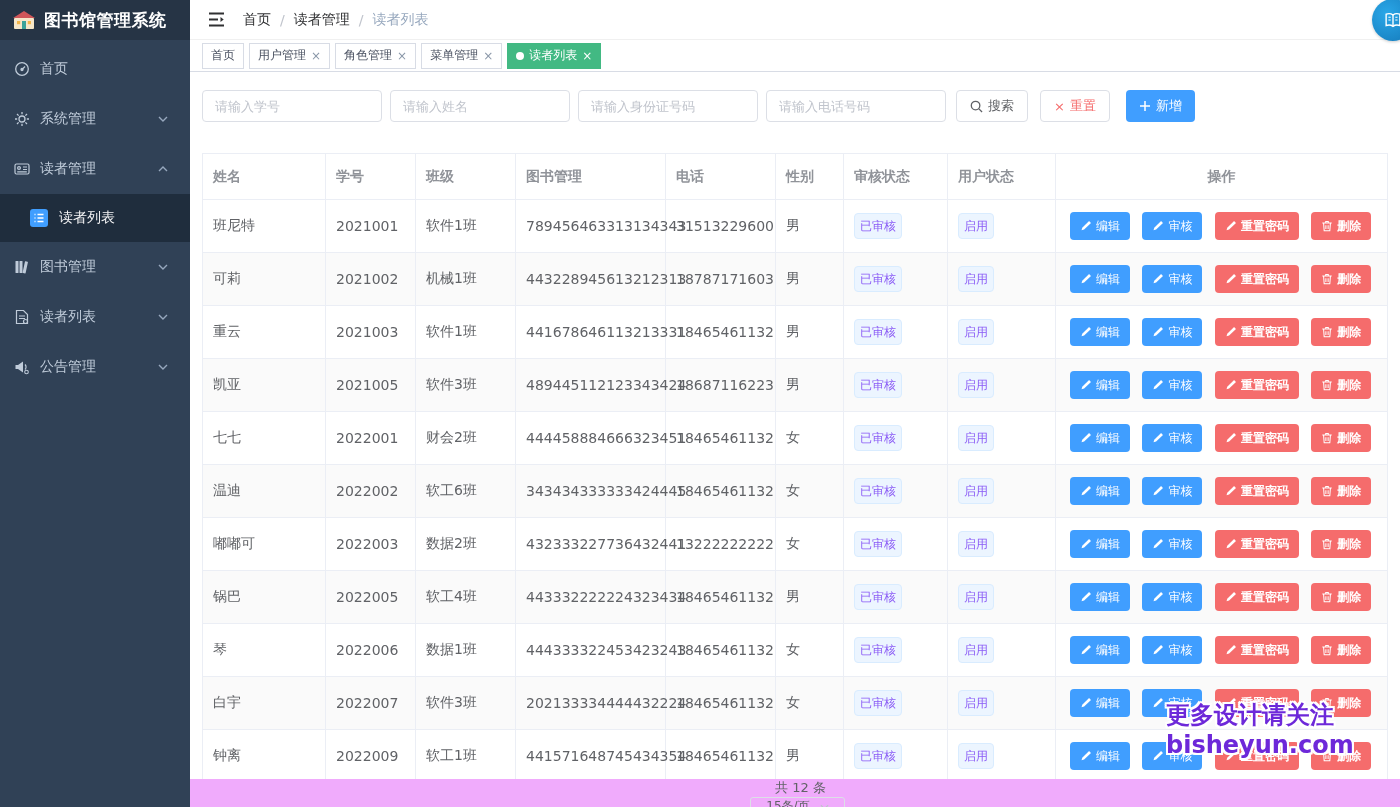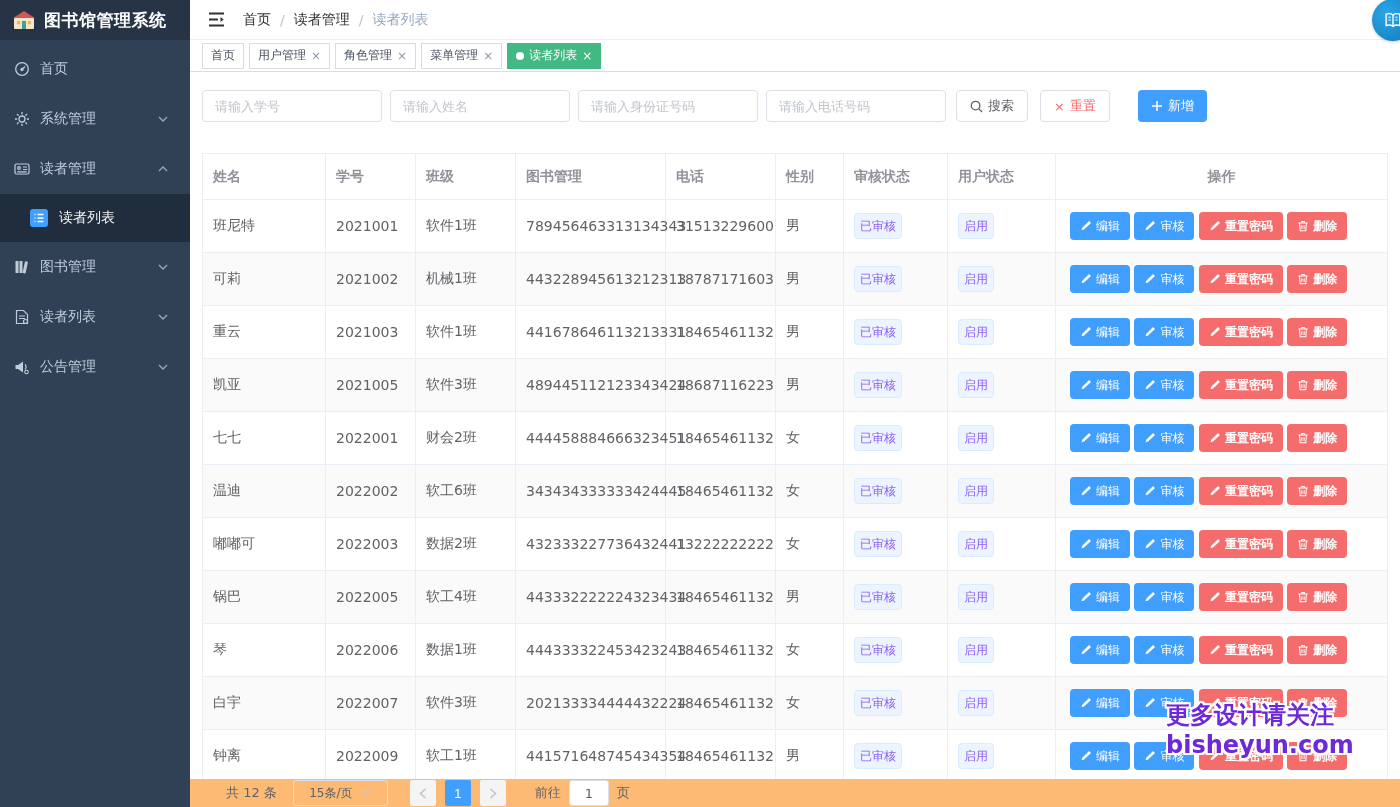--- a/index.html
+++ b/index.html
@@ -35,39 +35,39 @@
   .tag.active .x { color:#fff; }
   .tag .dot { width:8px; height:8px; border-radius:50%; background:#fff; display:inline-block; }
 
   .content { position:relative; height:707px; overflow:hidden; }
   .search-row { display:flex; align-items:center; gap:8px; padding:18px 12px 15px 12px; }
   .search-input { width:180px; height:32px; border:1px solid #dcdfe6; border-radius:4px; padding:0 12px; font-size:13px; color:#606266; outline:none; font-family:inherit; }
   .search-input::placeholder { color:#c0c4cc; }
   .btn-plain { height:32px; display:inline-flex; align-items:center; gap:5px; padding:0 13px; border:1px solid #dcdfe6; background:#fff; border-radius:4px; font-size:13px; color:#606266; cursor:pointer; font-family:inherit; margin-left:2px; }
   .btn-reset { color:#f56c6c; margin-left:4px; }
   .btn-reset .xmark { color:#f56c6c; font-size:13px; }
-  .btn-primary { height:32px; display:inline-flex; align-items:center; gap:5px; padding:0 13px; border:none; background:#409eff; border-radius:4px; font-size:13px; color:#fff; cursor:pointer; font-family:inherit; margin-left:20px; }
+  .btn-primary { height:32px; display:inline-flex; align-items:center; gap:5px; padding:0 13px; border:none; background:#409eff; border-radius:4px; font-size:13px; color:#fff; cursor:pointer; font-family:inherit; margin-left:8px; }
 
   .table-wrap { height:642px; overflow:hidden; padding:16px 12px; }
   table { width:100%; border-collapse:collapse; table-layout:fixed; }
   th, td { border:1px solid #ebeef5; padding:0 10px; text-align:left; font-size:14px; }
   th { height:46px; color:#909399; font-weight:600; background:#fff; }
   td { height:53px; color:#606266; }
   tr.striped td { background:#fafafa; }
   th.ops-h { text-align:center; }
   td.ops { padding-left:14px; white-space:nowrap; }
 
   .badge { display:inline-block; padding:6px 5px; font-size:12px; line-height:1; color:#8b5cf6; background:#ecf5ff; border:1px solid #d9ecff; border-radius:4px; cursor:pointer; white-space:nowrap; }
 
-  .btn { display:inline-flex; align-items:center; gap:4px; height:28px; padding:0 10px; border:none; border-radius:4px; font-size:12px; color:#fff; cursor:pointer; font-family:inherit; vertical-align:middle; }
+  .btn { display:inline-flex; align-items:center; gap:4px; height:28px; padding:0 10px; border:none; border-radius:4px; font-size:12px; color:#fff; cursor:pointer; margin-right:8px; font-family:inherit; vertical-align:middle; }
   .btn:last-child { margin-right:0; }
   .btn-blue { background:#409eff; }
   .btn-red { background:#f56c6c;font-weight:bold; }
 
-  .pagination-bar { position:absolute; left:0; right:0; bottom:0; height:28px; display:flex; align-items:center; padding-left:36px; background:#fdba74; font-size:13px; color:#606266; }
+  .pagination-bar { position:absolute; left:0; right:0; bottom:0; height:28px; display:flex; align-items:center; padding-left:27px; background:#f0abfc; font-size:13px; color:#606266;flex-direction:column; }
   .pg-total { margin-right:16px; }
   .pg-size { width:95px; height:26px; border:1px solid #dcdfe6; border-radius:3px; display:flex; align-items:center; justify-content:center; gap:10px; font-size:12px; color:#606266; margin-right:22px; cursor:pointer; }
   .pg-btn { width:26px; height:26px; background:#f4f4f5; border:none; border-radius:2px; display:flex; align-items:center; justify-content:center; cursor:pointer; margin-right:9px; }
   .pg-page { width:26px; height:26px; background:#409eff; color:#fff; border:none; border-radius:2px; display:flex; align-items:center; justify-content:center; font-size:13px; cursor:pointer; margin-right:9px; }
   .pg-goto { margin-left:20px; display:flex; align-items:center; gap:8px; }
   .pg-input { width:40px; height:26px; border:1px solid #dcdfe6; border-radius:3px; text-align:center; font-size:13px; color:#606266; outline:none; font-family:inherit; }
 
   .watermark { position:absolute; left:1166px; top:700px; z-index:50; font-weight:bold; font-size:24px; line-height:30px; color:#6d28d9;
     text-shadow:-2px -2px 0 #fff, 2px -2px 0 #fff, -2px 2px 0 #fff, 2px 2px 0 #fff, 0 -2px 0 #fff, 0 2px 0 #fff, -2px 0 0 #fff, 2px 0 0 #fff; }
 </style>

